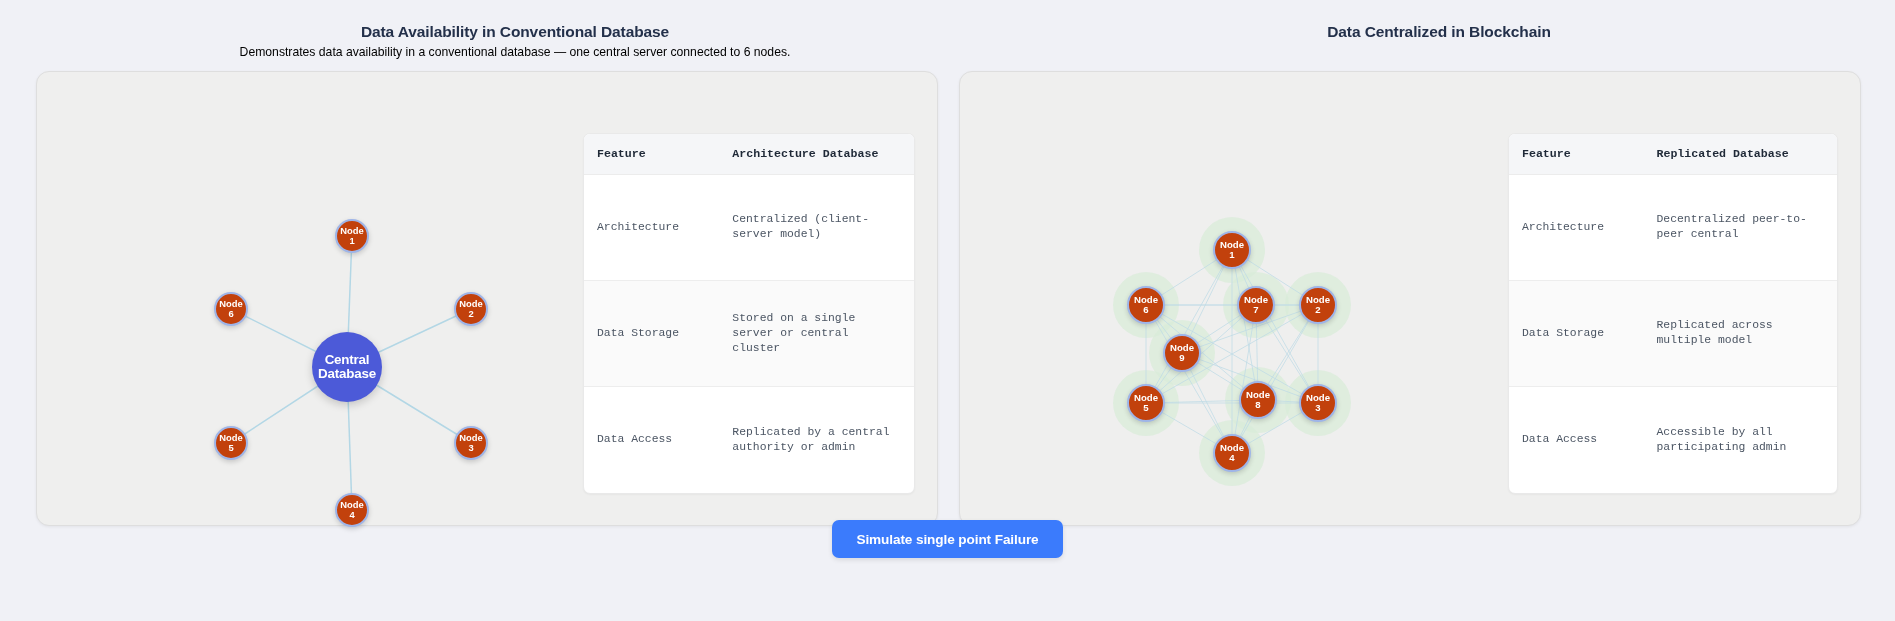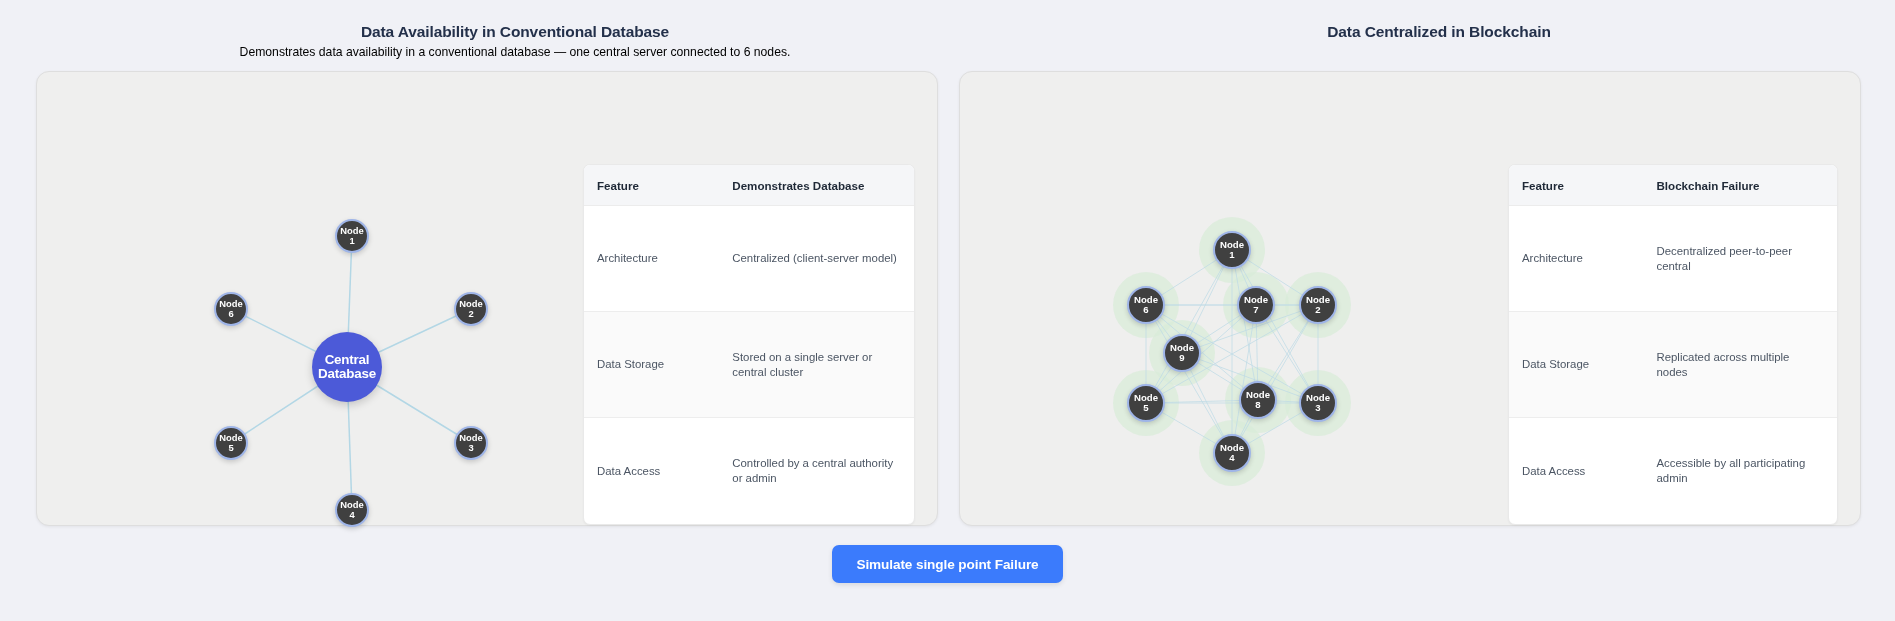--- a/index.html
+++ b/index.html
@@ -31,22 +31,22 @@
     border: 1px solid #dedede;
     border-radius: 13px;
     box-shadow: 0 1px 3px rgba(0,0,0,0.06);
   }
   .panel-left  { left: 36px;  width: 902px; }
   .panel-right { left: 959px; width: 902px; }
 
   .panel-inner { position: relative; width: 100%; height: 100%; display: flex; }
   .graph-area { position: relative; flex: 0 0 546px; height: 100%; }
   .panel-right .graph-area { flex: 0 0 548px; }
-  .table-area { position: relative; flex: 1; display: flex; align-items: flex-end;
-                padding: 29px 22px 0 0; }
+  .table-area { position: relative; flex: 1; display: flex; align-items: center;
+                padding: 29px 22px 0 0; font-family: Liberation Mono, monospace; }
 
   
   .cmp-table {
     width: 100%;
     background: #ffffff;
     border: 1px solid #e9e9e9;
     border-radius: 7px;
     border-collapse: separate;
     border-spacing: 0;
     overflow: hidden;
@@ -81,21 +81,21 @@
     position: absolute;
     border-radius: 50%;
     display: flex; flex-direction: column;
     align-items: center; justify-content: center;
     color: #ffffff;
     font-weight: bold;
     line-height: 1.08;
     z-index: 3;
   }
   .node-green {
-    background: #404040;
+    background: #c2410c;
     border: 2px solid #9fb5e8;
     box-shadow: 0 2px 5px rgba(0,0,0,0.17);
     font-size: 9.4px;
   }
   .node-central {
     background: #4c5ad8;
     border: none;
     box-shadow: 0 3px 8px rgba(0,0,0,0.18);
     font-size: 13.4px;
     letter-spacing: -0.2px;
@@ -104,21 +104,21 @@
     position: absolute;
     border-radius: 50%;
     background: #d8ecd8;
     opacity: 0.72;
     z-index: 1;
   }
   .edges { position: absolute; inset: 0; z-index: 2; }
 
   
   .btn-wrap {
-    position: absolute; left: 0; top: 545px; width: 1895px;
+    position: absolute; left: 0; top: 520px; width: 1895px;
     display: flex; justify-content: center;
   }
   .sim-btn {
     background: #3b7bfc;
     color: #ffffff;
     font-family: "Liberation Sans", sans-serif;
     font-size: 13.6px;
     font-weight: bold;
     border: none;
     border-radius: 7px;
@@ -183,35 +183,35 @@
           <div class="node node-green" style="left: 177px; top: 220px; width: 34px; height: 34px;">
             <span>Node</span>
             <span>6</span>
           </div>
         </div>
       <div class="table-area">
         <table class="cmp-table" id="left-table">
           <thead>
             <tr>
               <th class="col-feature">Feature</th>
-              <th>Demonstrates Database</th>
+              <th>Architecture Database</th>
             </tr>
           </thead>
           <tbody>
               <tr class="row-h">
                 <td class="col-feature">Architecture</td>
                 <td>Centralized (client-server model)</td>
               </tr>
               <tr class="row-h">
                 <td class="col-feature">Data Storage</td>
                 <td>Stored on a single server or central cluster</td>
               </tr>
               <tr class="row-h">
                 <td class="col-feature">Data Access</td>
-                <td>Controlled by a central authority or admin</td>
+                <td>Replicated by a central authority or admin</td>
               </tr>
             </tbody>
         </table>
       </div>
     </div>
   </div>
 
   <div class="panel panel-right">
     <div class="panel-inner">
       <div class="graph-area" id="right-graph">
@@ -297,31 +297,31 @@
           <div class="node node-green" style="left: 203px; top: 262px; width: 38px; height: 38px; font-size: 9.6px;">
             <span>Node</span>
             <span>9</span>
           </div>
         </div>
       <div class="table-area">
         <table class="cmp-table" id="right-table">
           <thead>
             <tr>
               <th class="col-feature">Feature</th>
-              <th>Blockchain Failure</th>
+              <th>Replicated Database</th>
             </tr>
           </thead>
           <tbody>
               <tr class="row-h">
                 <td class="col-feature">Architecture</td>
                 <td>Decentralized peer-to-peer central</td>
               </tr>
               <tr class="row-h">
                 <td class="col-feature">Data Storage</td>
-                <td>Replicated across multiple nodes</td>
+                <td>Replicated across multiple model</td>
               </tr>
               <tr class="row-h">
                 <td class="col-feature">Data Access</td>
                 <td>Accessible by all participating admin</td>
               </tr>
             </tbody>
         </table>
       </div>
     </div>
   </div>

